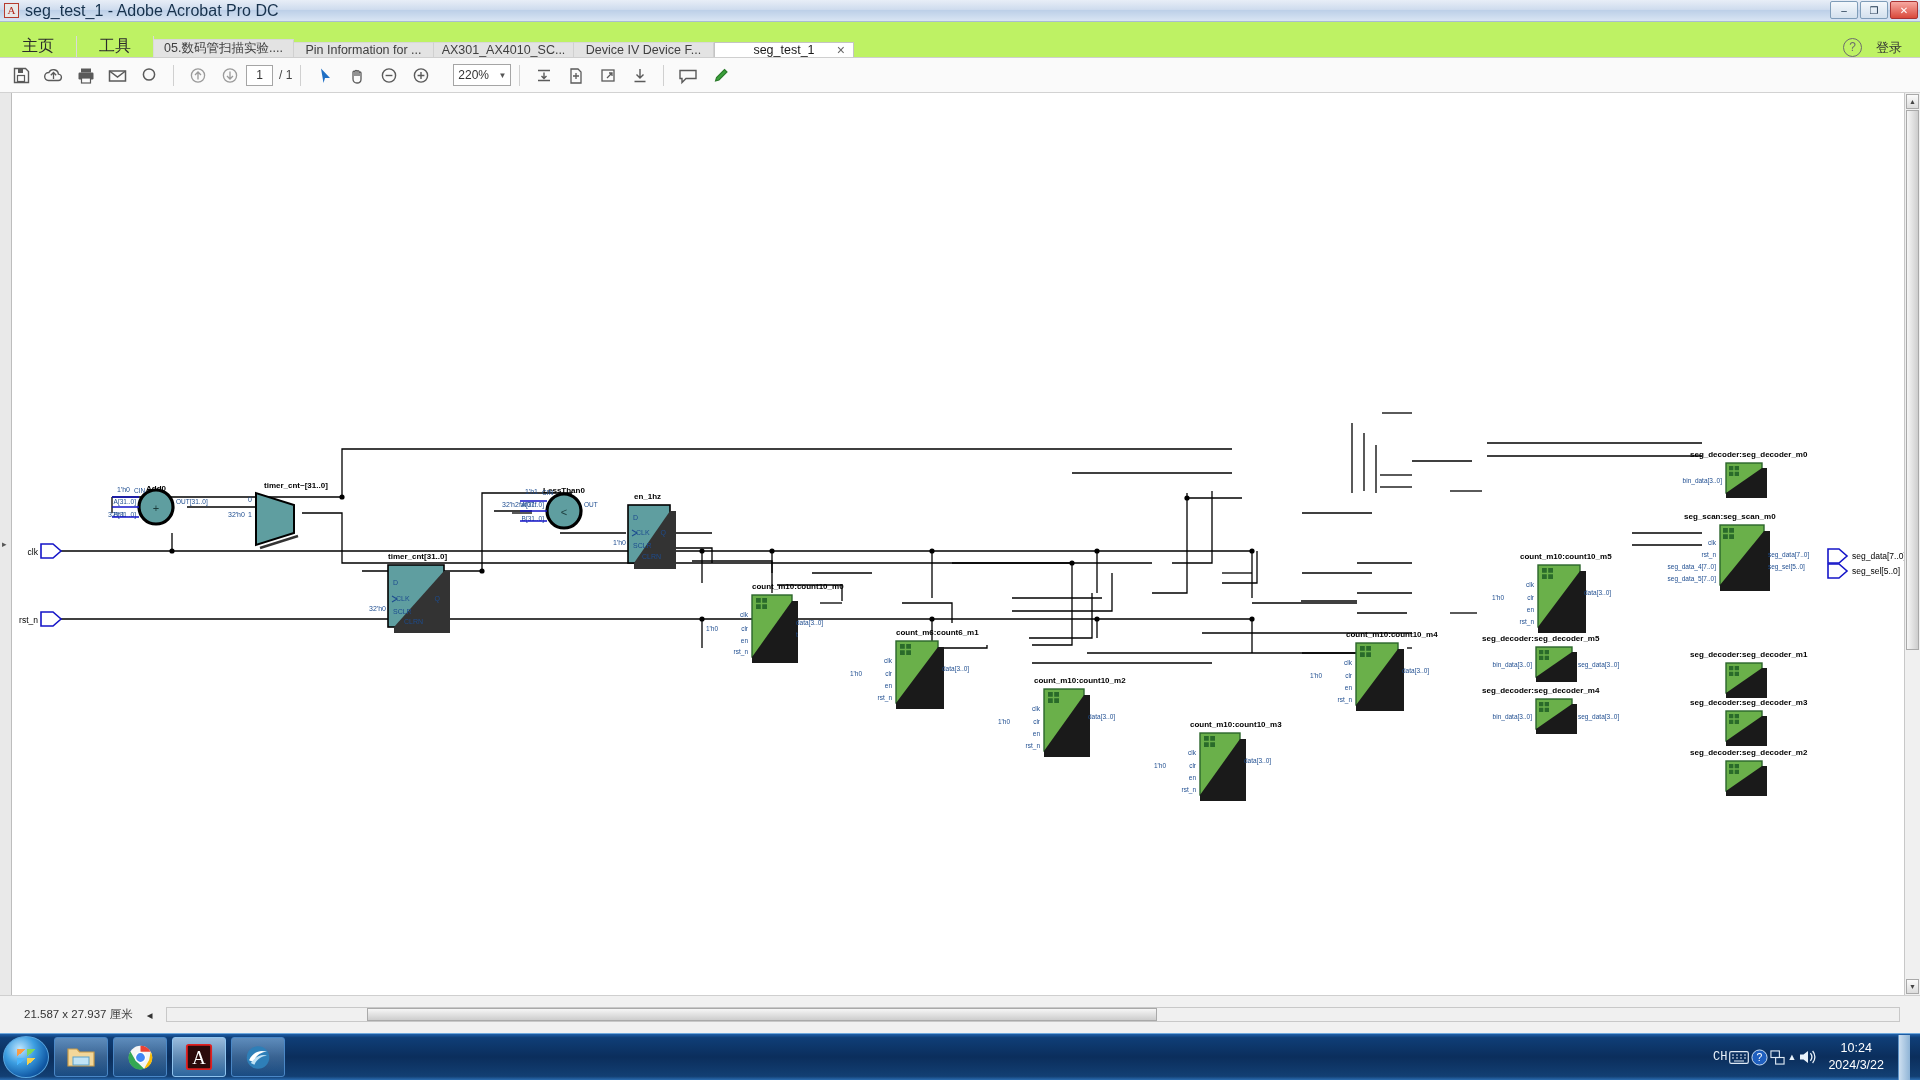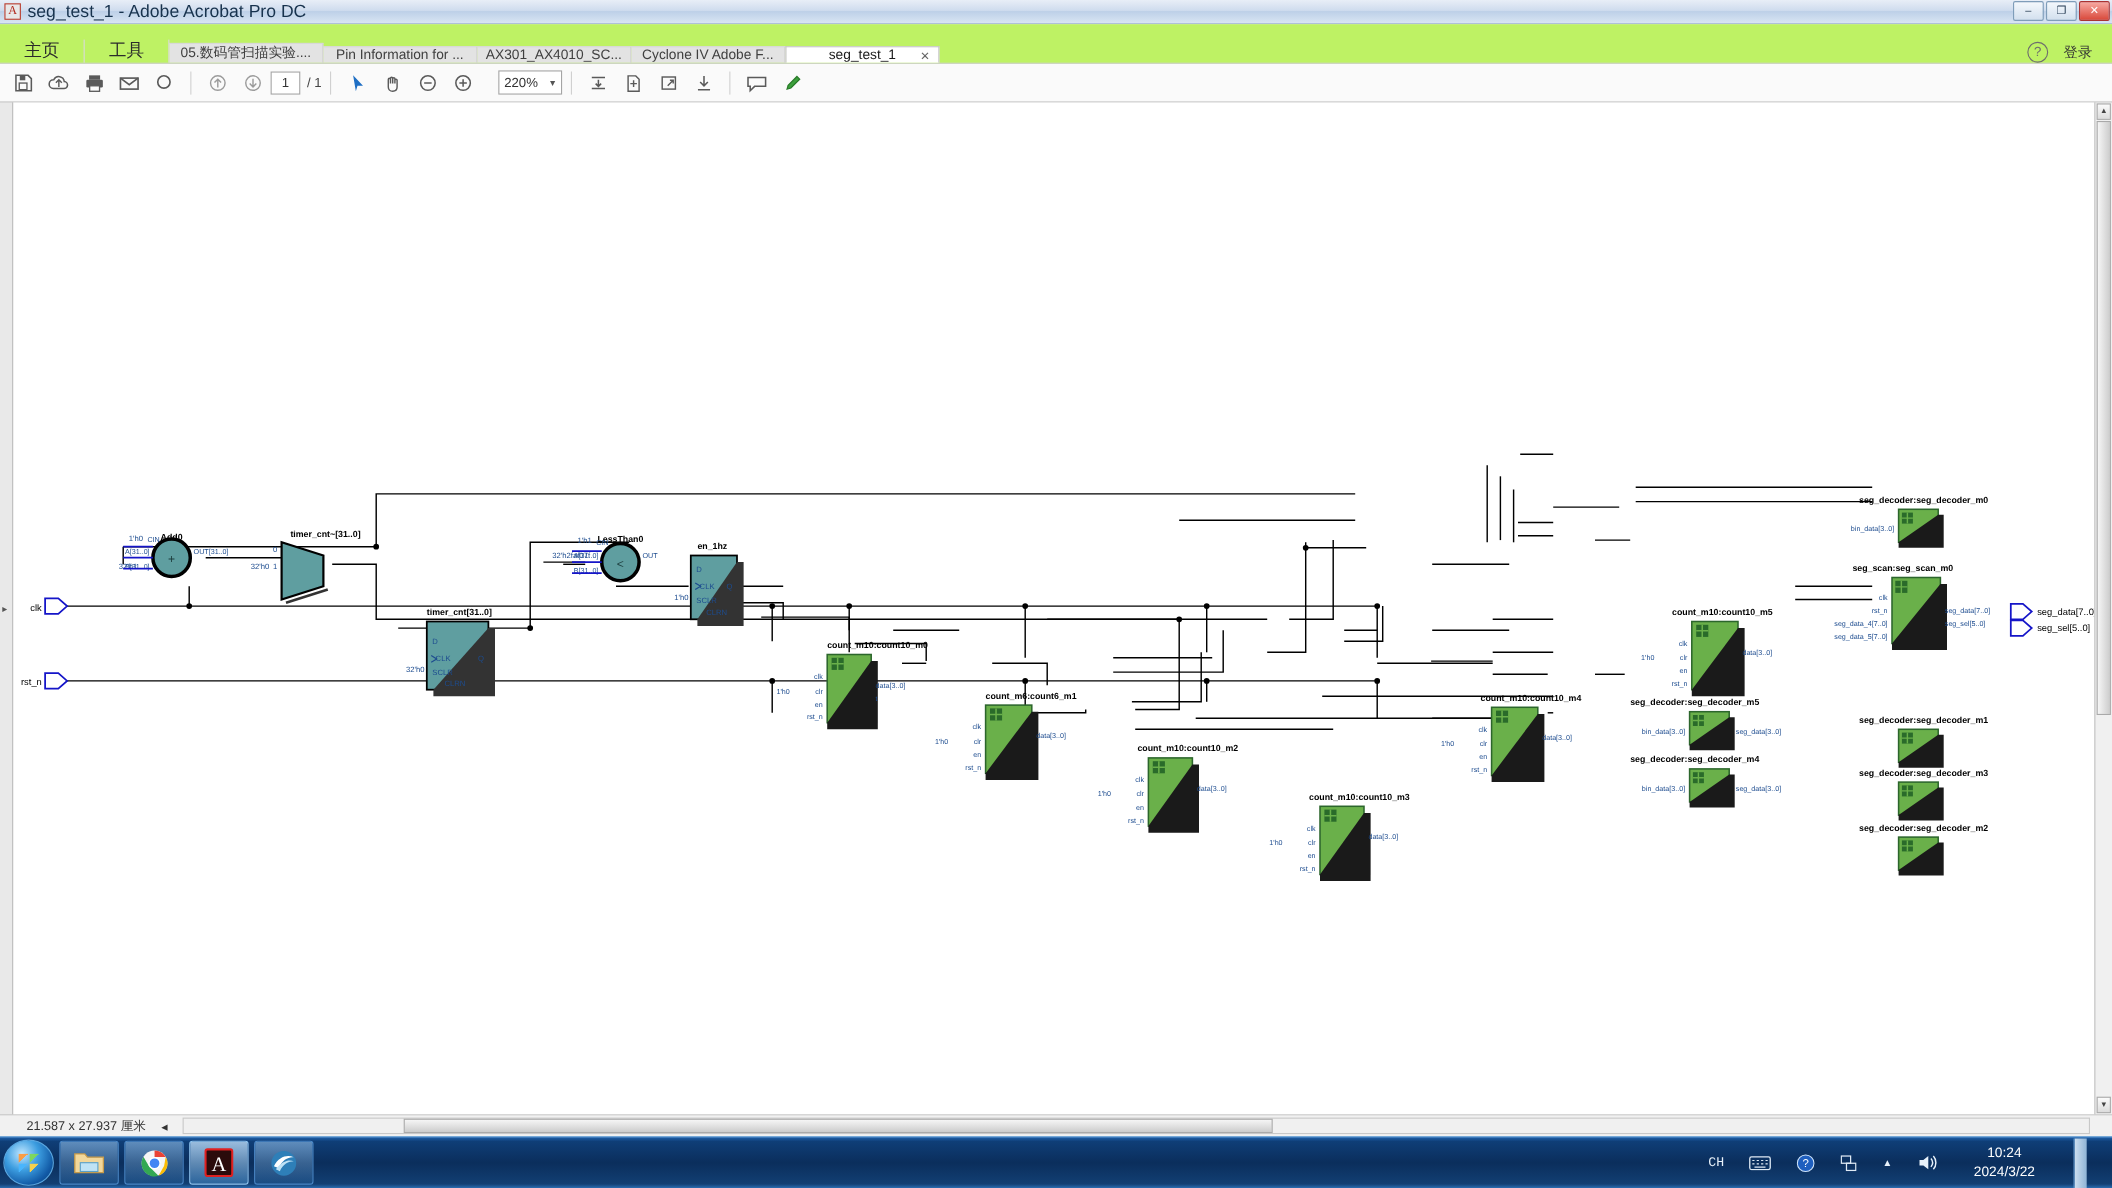--- a/index.html
+++ b/index.html
@@ -164,21 +164,21 @@
     background: linear-gradient(to bottom,#fbfbfb,#dcdcdc);
     border: 1px solid #a9a9a9; font-size: 7px; text-align: center;
     line-height: 13px; color: #444;
   }
 
   
   #schematic { position: absolute; left: 0; top: 0; }
 
   
   #status-bar {
-    height: 20px; background: #f1f1f1;
+    height: 38px; background: #f1f1f1;
     border-top: 1px solid #cfcfcf;
     display: flex; align-items: center;
     font-size: 11.5px; color: #333;
     padding-left: 24px; gap: 14px;
   }
   #hscroll {
     flex: 1; height: 15px; background: #f0f0f0;
     border: 1px solid #c8c8c8; position: relative; margin-right: 20px;
   }
   #hscroll .hthumb {
@@ -213,21 +213,21 @@
   }
   .tb-app {
     width: 54px; height: 40px; margin-left: 5px;
     border: 1px solid #4a87c6; border-radius: 3px;
     background: linear-gradient(to bottom, rgba(160,205,245,.55), rgba(40,100,160,.35));
     display: flex; align-items: center; justify-content: center;
   }
   .tb-app.active { background: linear-gradient(to bottom, rgba(200,230,255,.75), rgba(70,140,200,.5)); border-color:#8fc4ef; }
   #tray {
     margin-left: auto; display: flex; align-items: center;
-    gap: 23px; color: #e8f2fb; font-size: 12px; padding-right: 23px;
+    gap: 2px; color: #e8f2fb; font-size: 12px; padding-right: 10px;
   }
   #clock { text-align: center; line-height: 1.35; font-size: 12.5px; color:#fff; padding: 0 8px; }
   #show-desktop {
     width: 12px; height: 45px; margin-left: 4px;
     background: linear-gradient(to right,#cddff0,#8fb4d6);
     border-left: 1px solid #5f94c8;
   }
 </style>
 </head>
 <body>
@@ -251,21 +251,21 @@
     <div class="doc-tab">
       <span>05.数码管扫描实验....</span>
     </div>
     <div class="doc-tab">
       <span>Pin Information for ...</span>
     </div>
     <div class="doc-tab">
       <span>AX301_AX4010_SC...</span>
     </div>
     <div class="doc-tab">
-      <span>Cyclone IV Adobe F...</span>
+      <span>Device IV Device F...</span>
     </div>
     <div class="doc-tab active">
       <span>seg_test_1</span>
       <span class="tab-close">×</span>
     </div>
     <div id="tab-right">
       <div class="help-circle">?</div>
       <div>登录</div>
     </div>
   </div>

